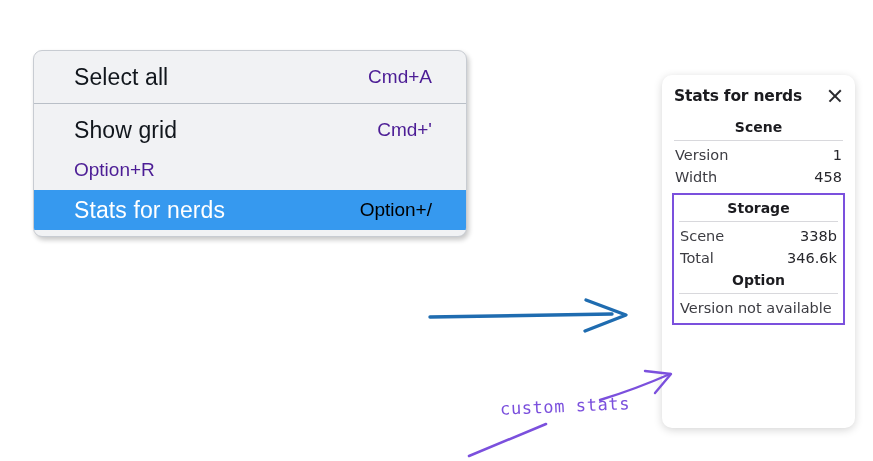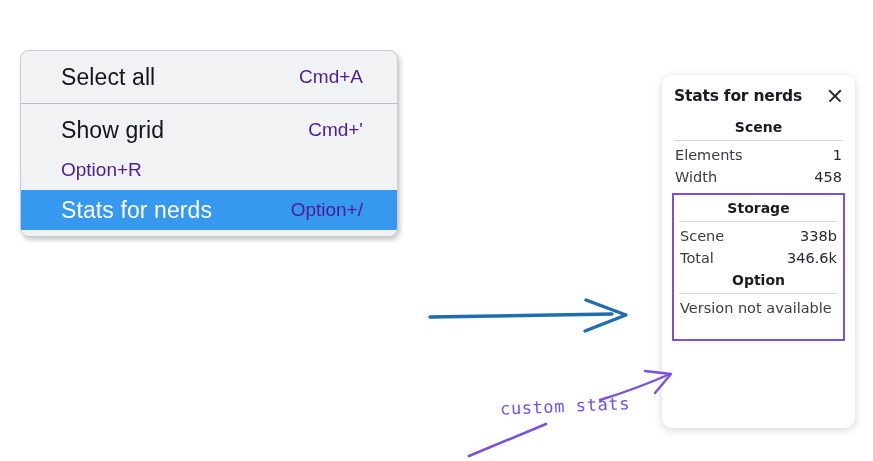--- a/index.html
+++ b/index.html
@@ -11,23 +11,23 @@
     width: 873px;
     height: 461px;
     position: relative;
     overflow: hidden;
     font-family: "Liberation Sans", sans-serif;
   }
 
   
   #context-menu {
     position: absolute;
-    left: 20px;
+    left: 33px;
     top: 50px;
-    width: 378px;
+    width: 434px;
     background: #f1f2f4;
     border: 1px solid #c8ccd2;
     border-radius: 9px;
     box-shadow: 2px 3px 5px rgba(0,0,0,0.22);
     overflow: hidden;
     box-sizing: border-box;
     text-align: right;
   }
   .menu-section {
     padding: 6px 0;
@@ -52,21 +52,21 @@
     font-size: 23px;
     letter-spacing: 0.1px;
     white-space: nowrap;
   }
   .menu-shortcut {
     font-size: 19px;
     color: #4c1d95;
     white-space: nowrap;
   }
   .menu-item.highlighted .menu-shortcut {
-    color: #4c1d95;
+    color: #000000;
   }
 
   
   #stats-panel {
     position: absolute;
     left: 662px;
     top: 75px;
     width: 193px;
     height: 353px;
     background: #ffffff;
@@ -126,21 +126,21 @@
     align-items: center;
     font-size: 14.5px;
     color: #3c3c42;
     padding: 3px 3px;
   }
   .stat-value { color: #27272c; }
 
   #custom-stats-box {
     border: 2px solid #7b50dd;
     margin: 5px 0 0 0;
-    padding: 2px 3px 20px 3px;
+    padding: 2px 3px 4px 3px;
   }
   #custom-stats-box .section-heading { padding-top: 3px; }
 
   
   .annot-svg {
     position: absolute;
     left: 0;
     top: 0;
     width: 873px;
     height: 461px;
@@ -190,21 +190,21 @@
 
   <div class="panel-header">
     <span class="panel-title">Stats for nerds</span>
     <span class="close-icon"></span>
   </div>
 
   <div>
     <div class="section-heading">Scene</div>
     <div class="heading-rule"></div>
     <div class="stat-row">
-      <span class="stat-label">Elements</span>
+      <span class="stat-label">Version</span>
       <span class="stat-value">1</span>
     </div>
     <div class="stat-row">
       <span class="stat-label">Width</span>
       <span class="stat-value">458</span>
     </div>
   </div>
 
   <div id="custom-stats-box">
     <div class="section-heading">Storage</div>

